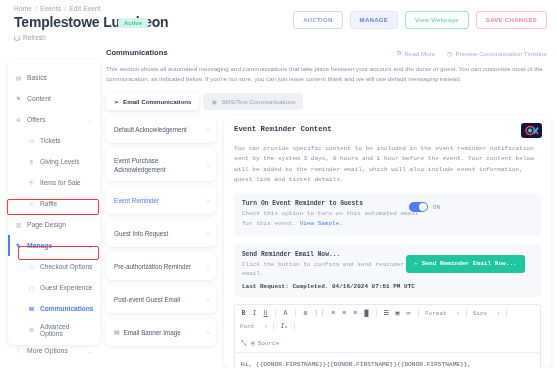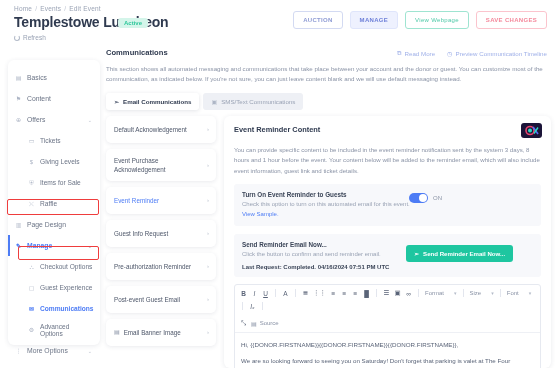--- a/index.html
+++ b/index.html
@@ -125,20 +125,21 @@
     position:absolute; right:7px; font-size:6px; color:#b9c0ce;
   }
   .email-card .eico { margin-right:4px; font-size:6px; color:#8a93a6; }
 
   
   .content-panel {
     position:absolute; left:118px; top:68px; right:2px; bottom:0;
     background:#fff; border-radius:6px;
     box-shadow:0 1px 5px rgba(40,50,80,.10);
     padding:9px 10px;
+    font-family:Liberation Mono, monospace;
   }
   .cp-title { font-size:7.4px; font-weight:bold; color:#2f3a4f; }
   .cp-badge {
     position:absolute; right:9px; top:7px;
     width:21px; height:15px; border-radius:3px;
     background:#1b1438; display:flex; align-items:center; justify-content:center;
   }
   .cp-desc {
     margin-top:11px; font-size:6.1px; line-height:1.7; color:#8a93a6;
   }

